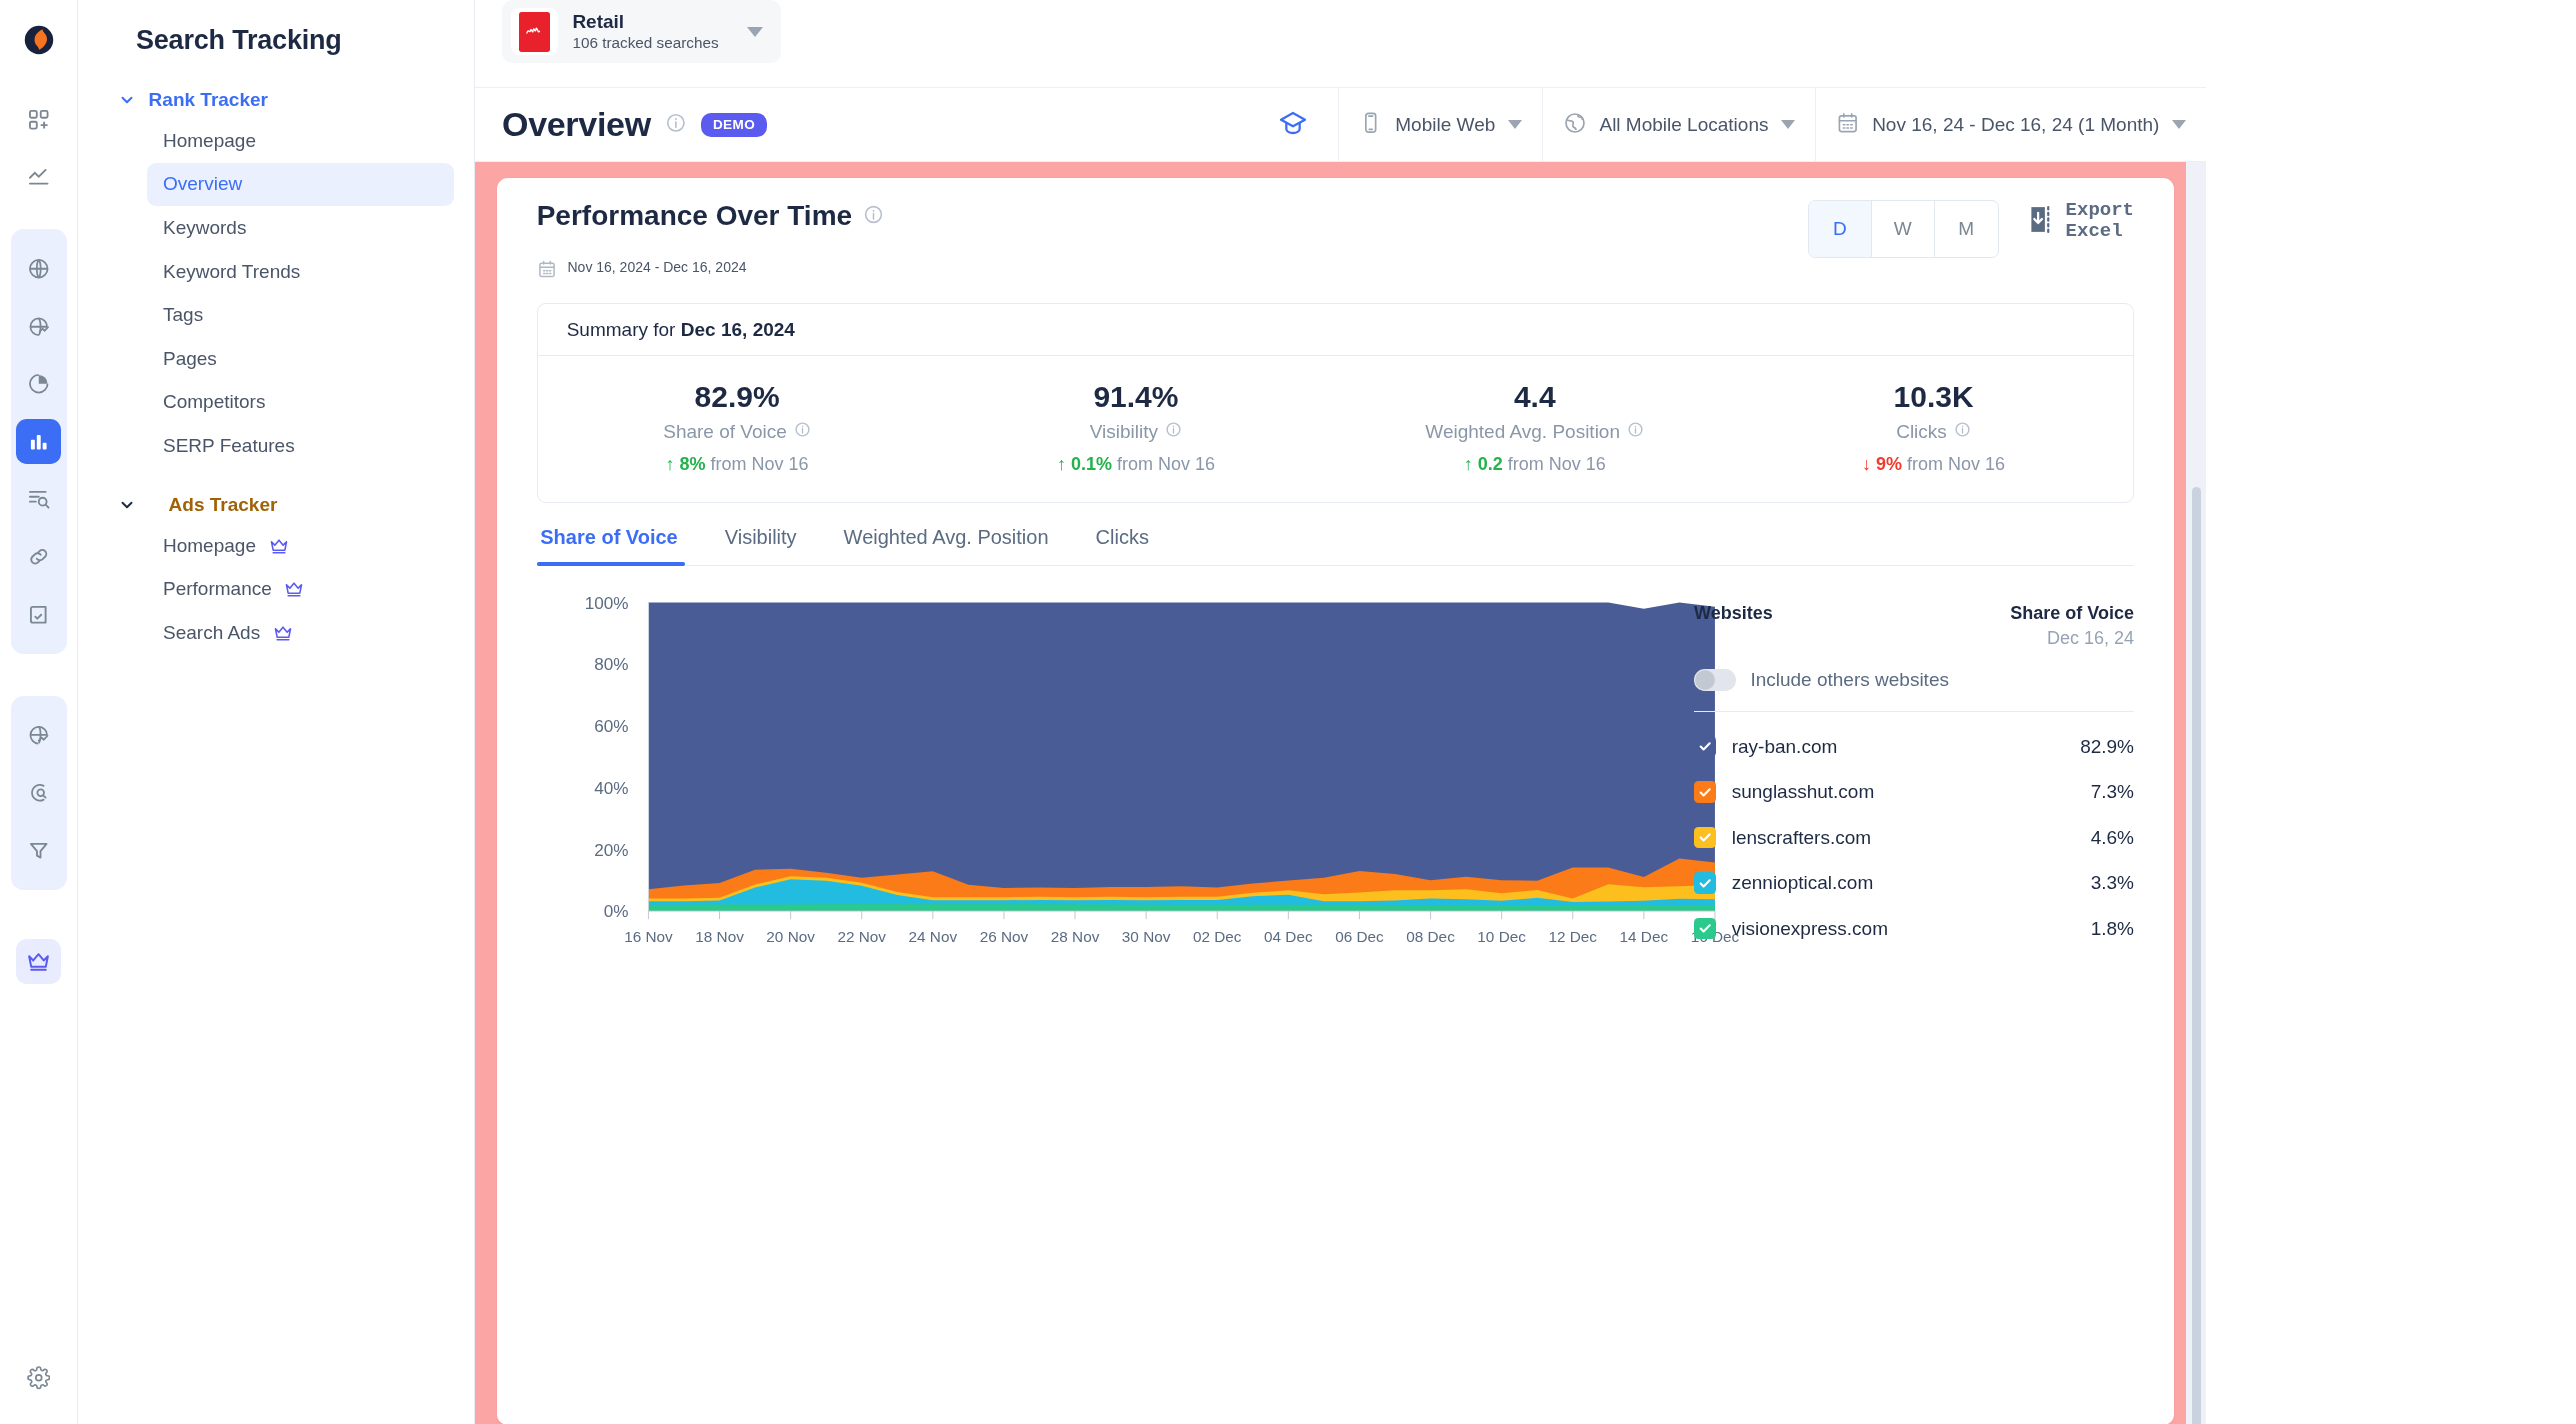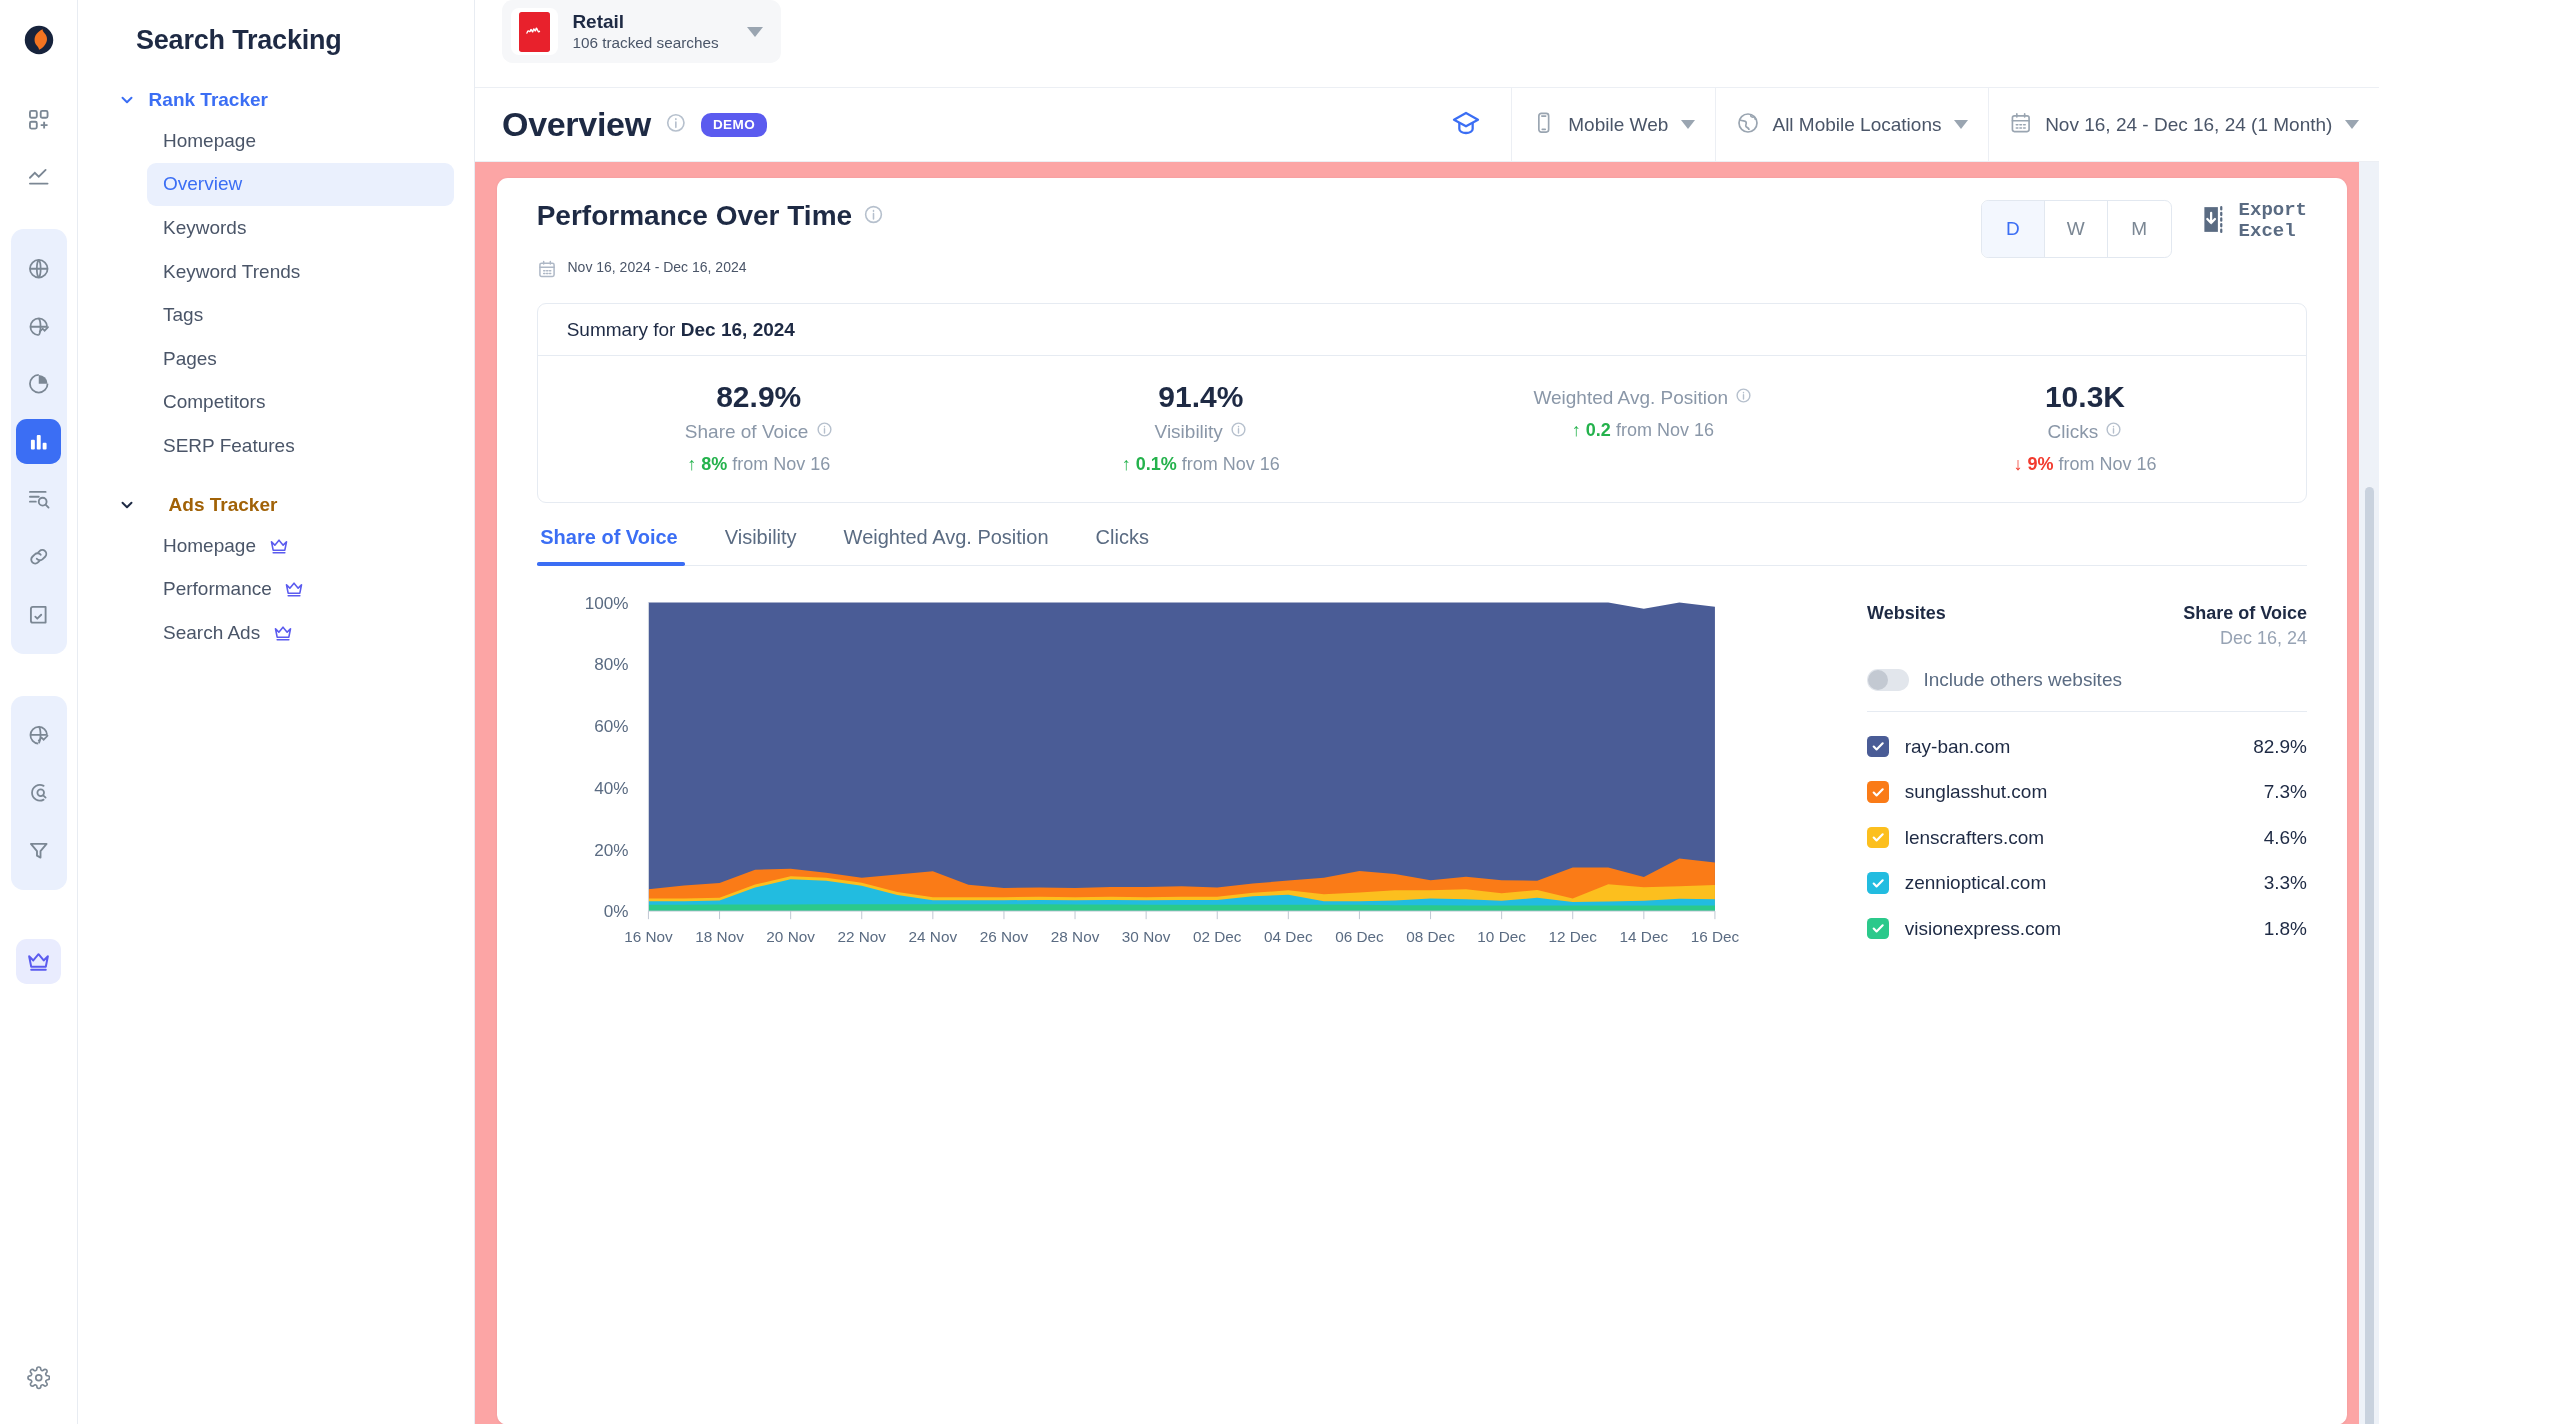--- a/index.html
+++ b/index.html
@@ -2,21 +2,21 @@
 <html style="font-size:14.4px"><head>
 <meta charset="utf-8">
 <style>
   * { box-sizing: border-box; margin: 0; padding: 0; }
   html, body {
     width: 2576px; height: 1425px;
     font-family: "Liberation Sans", sans-serif;
     background: #ffffff; overflow: hidden;
     -webkit-font-smoothing: antialiased;
   }
-  .app { display: flex; width: 2379px; height: 1425px; }
+  .app { display: flex; width: 2206px; height: 1425px; }
 
   
   .rail {
     width: 78px; height: 100%; background: #fff;
     border-right: 0.9px solid #e8ecf2;
     display: flex; flex-direction: column; align-items: center;
     flex: 0 0 78px; position: relative;
   }
   .rail-logo { margin-top: 23.5px; margin-bottom: 32px; }
   .rail-group { display: flex; flex-direction: column; align-items: center; width: 56px; border-radius: 12.6px; }
@@ -518,20 +518,21 @@
                       <path d="M12 11v6M12 7.6v.6" stroke-linecap="round"></path>
                     </svg></span>
               </div>
               <div class="m-dlt">
                 <span class="up">↑</span>
                 <b class="up">0.1%</b>
                 <span>from Nov 16</span>
               </div>
             </div>
             <div class="metric">
+              <div class="m-val">4.4</div>
               <div class="m-lbl">
                 <span>Weighted Avg. Position</span>
                 <span><svg width="17" height="17" viewBox="0 0 24 24" fill="none" stroke="#b6c0cd" stroke-width="2">
                       <circle cx="12" cy="12" r="9"></circle>
                       <path d="M12 11v6M12 7.6v.6" stroke-linecap="round"></path>
                     </svg></span>
               </div>
               <div class="m-dlt">
                 <span class="up">↑</span>
                 <b class="up">0.2</b>

